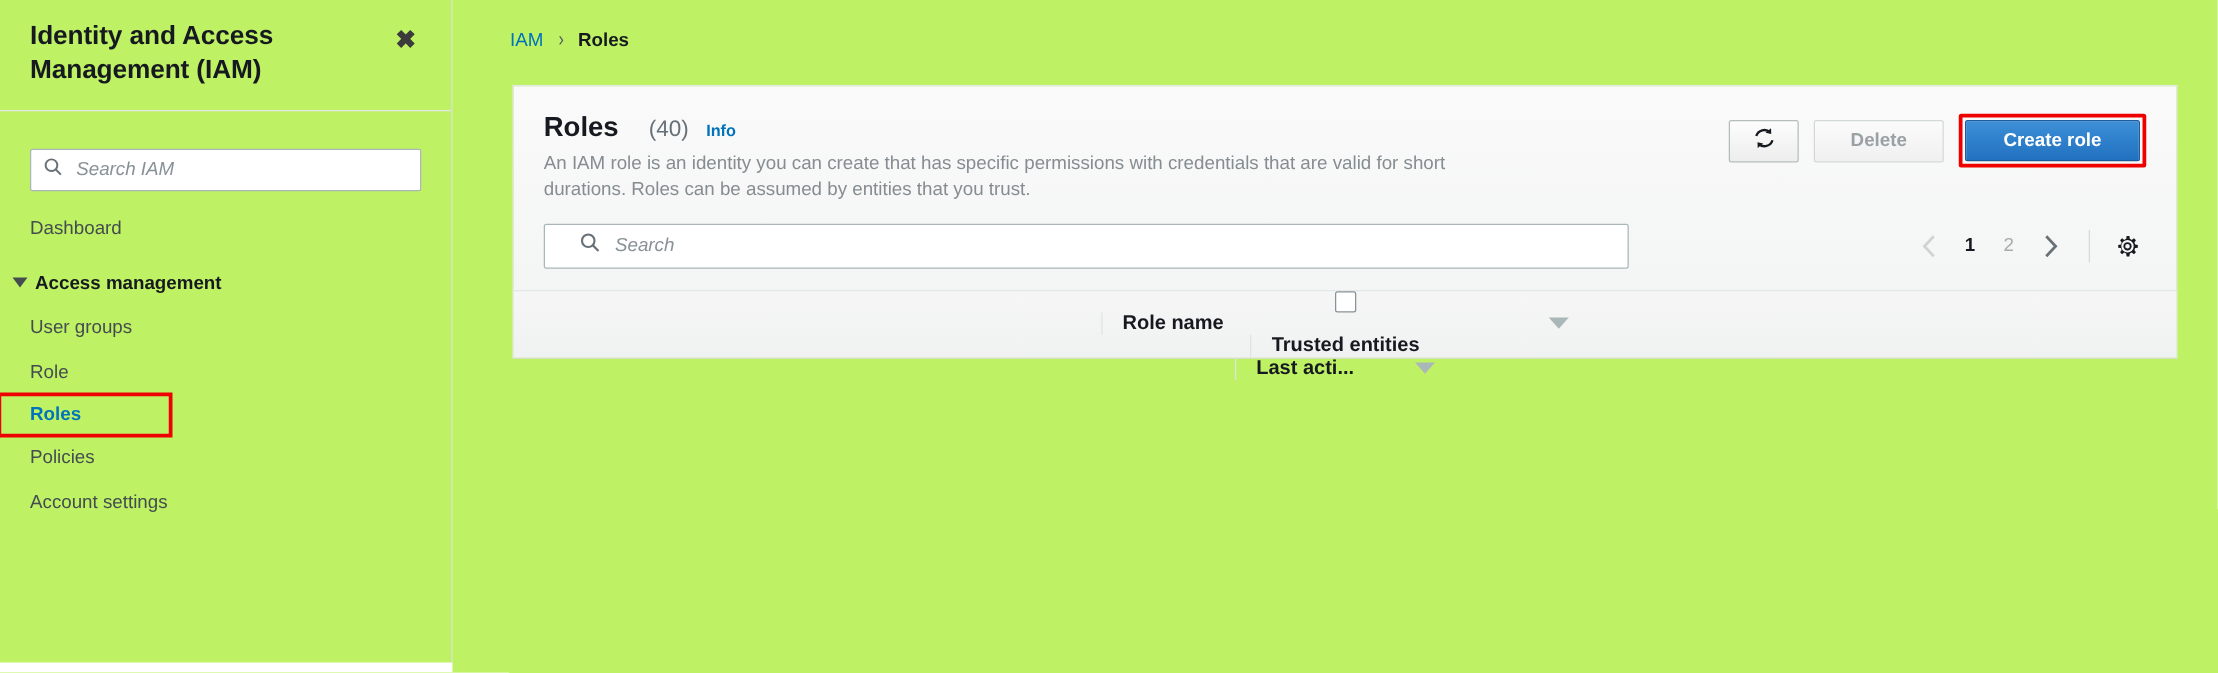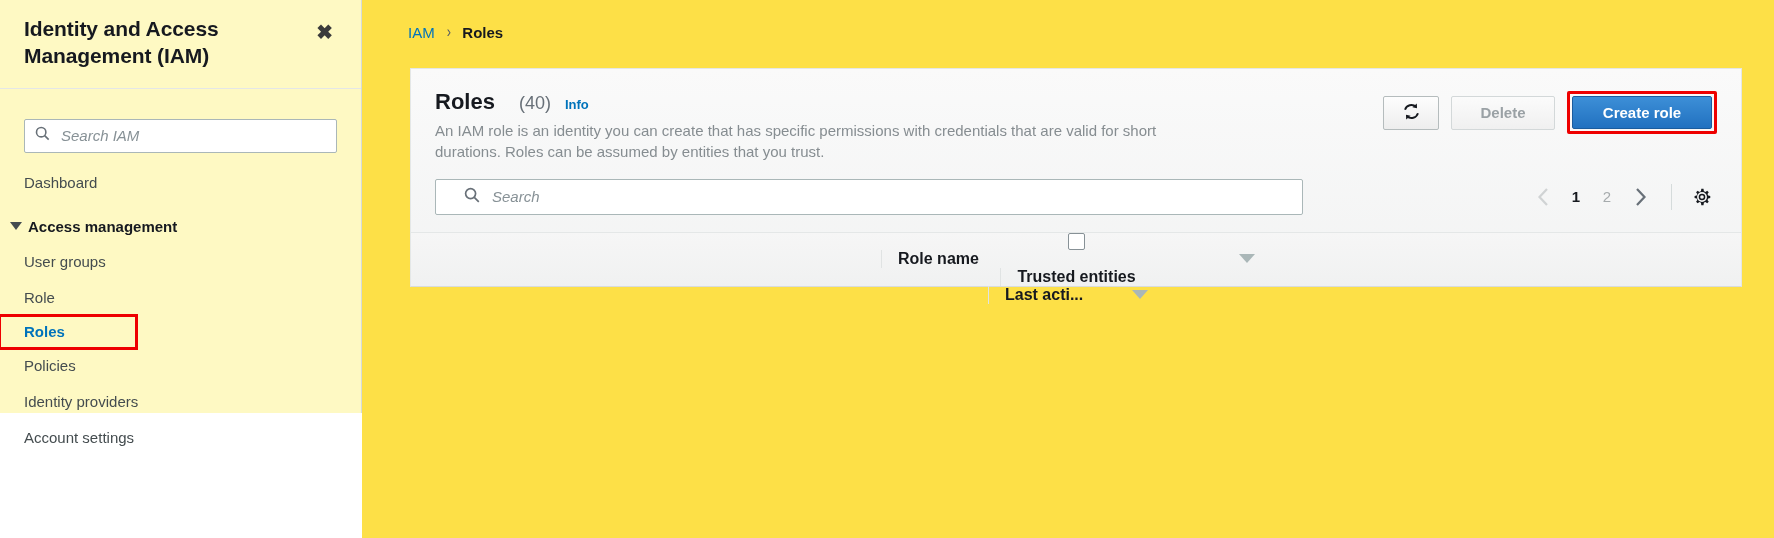--- a/index.html
+++ b/index.html
@@ -11,22 +11,22 @@
     font-family: "Liberation Sans", sans-serif;
     overflow: hidden;
     position: relative;
   }
 
   .app { display: flex; width: 1774px; height: 538px; }
 
   
   .sidebar {
     width: 362px;
-    height: 413px;
-    background: #fef9c3;
+    height: 530px;
+    background: #bef264;
     border-right: 1px solid #d5dbdb;
     position: relative;
     flex: 0 0 362px;
   }
 
   .sidebar-header {
     padding: 16px 24px 18px 24px;
     border-bottom: 1px solid #e4e7e7;
     min-height: 84px;
     display: flex;
@@ -112,21 +112,21 @@
     display: inline-block;
     padding: 7px 24px 7px 24px;
     margin-left: 0px;
     width: 136px;
   }
   .nav-row-highlight { padding-left: 0; }
 
   
   .main {
     flex: 1 1 auto;
-    background: #fde047;
+    background: #bef264;
     position: relative;
   }
 
   .breadcrumb {
     display: flex;
     align-items: center;
     padding: 22px 0 0 46px;
     font-size: 15px;
   }
   .crumb-link { color: #0073bb; cursor: pointer; }
@@ -363,21 +363,20 @@
       <div class="nav-item">User groups</div>
 
       <div class="nav-item">Role</div>
 
       <div class="nav-row-highlight">
         <div class="nav-item highlighted">Roles</div>
       </div>
 
       <div class="nav-item">Policies</div>
 
-      <div class="nav-item">Identity providers</div>
 
       <div class="nav-item">Account settings</div>
 
     </nav>
   </aside>
 
   <main class="main">
 
     <div class="breadcrumb">
       <span class="crumb-link">IAM</span>

